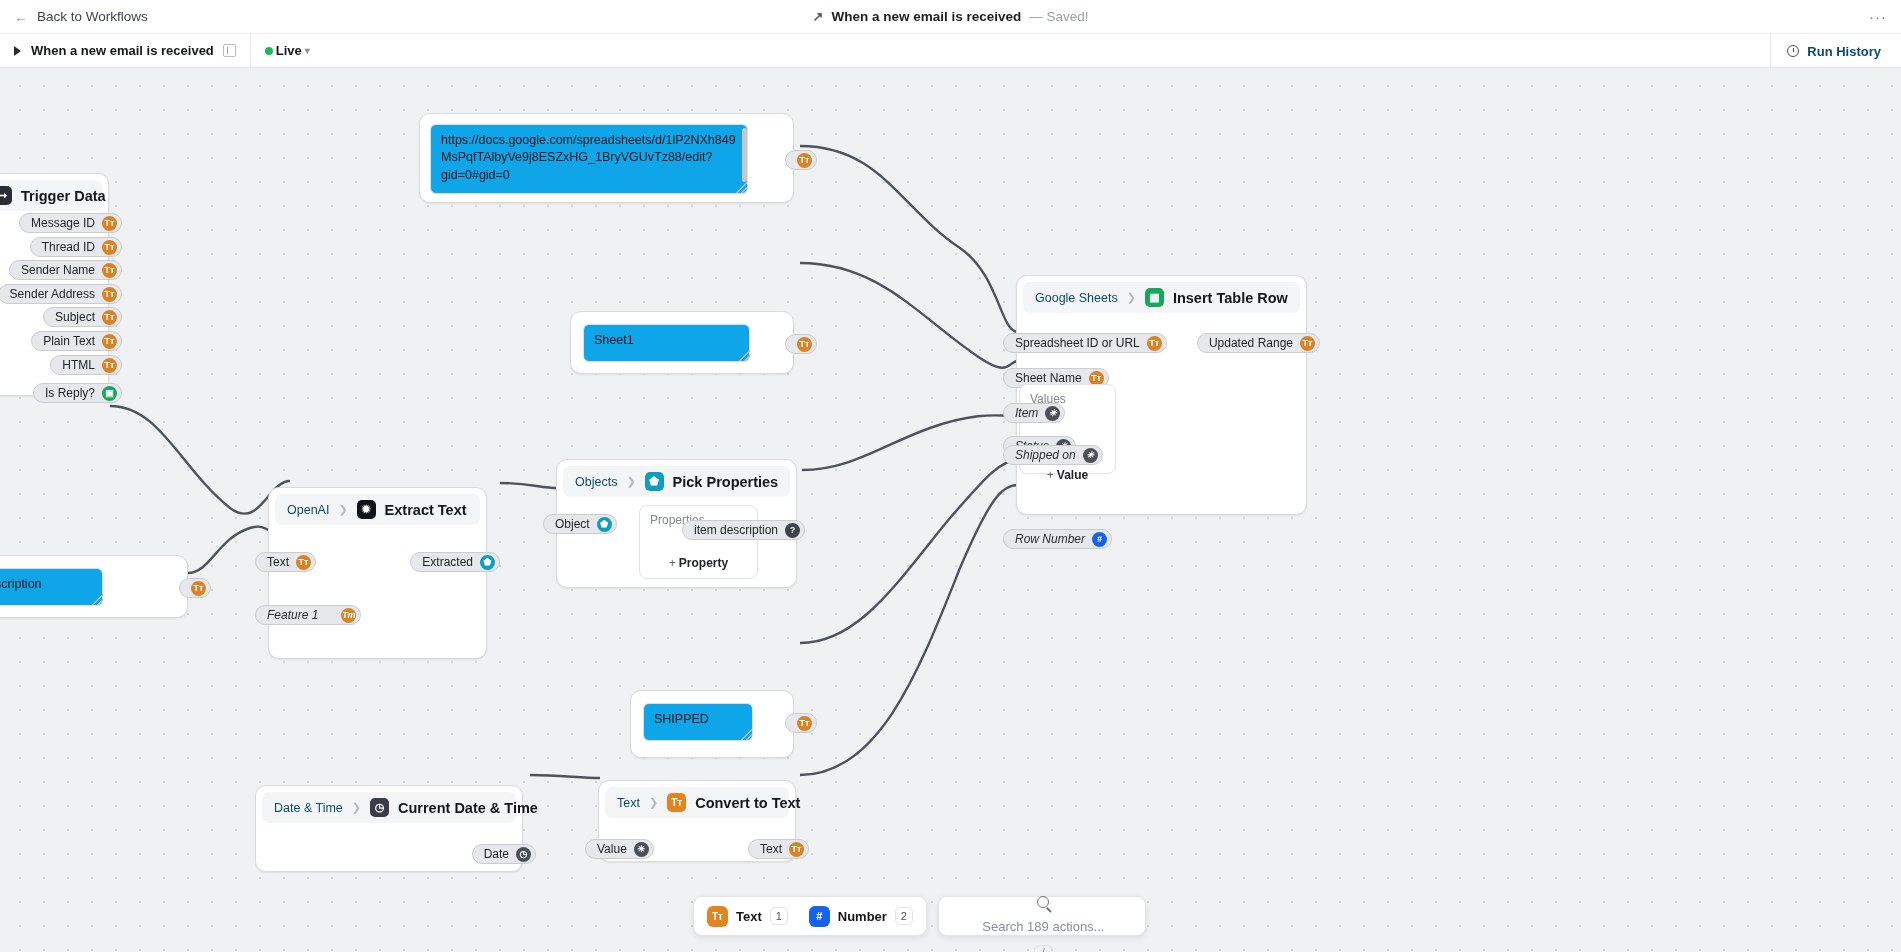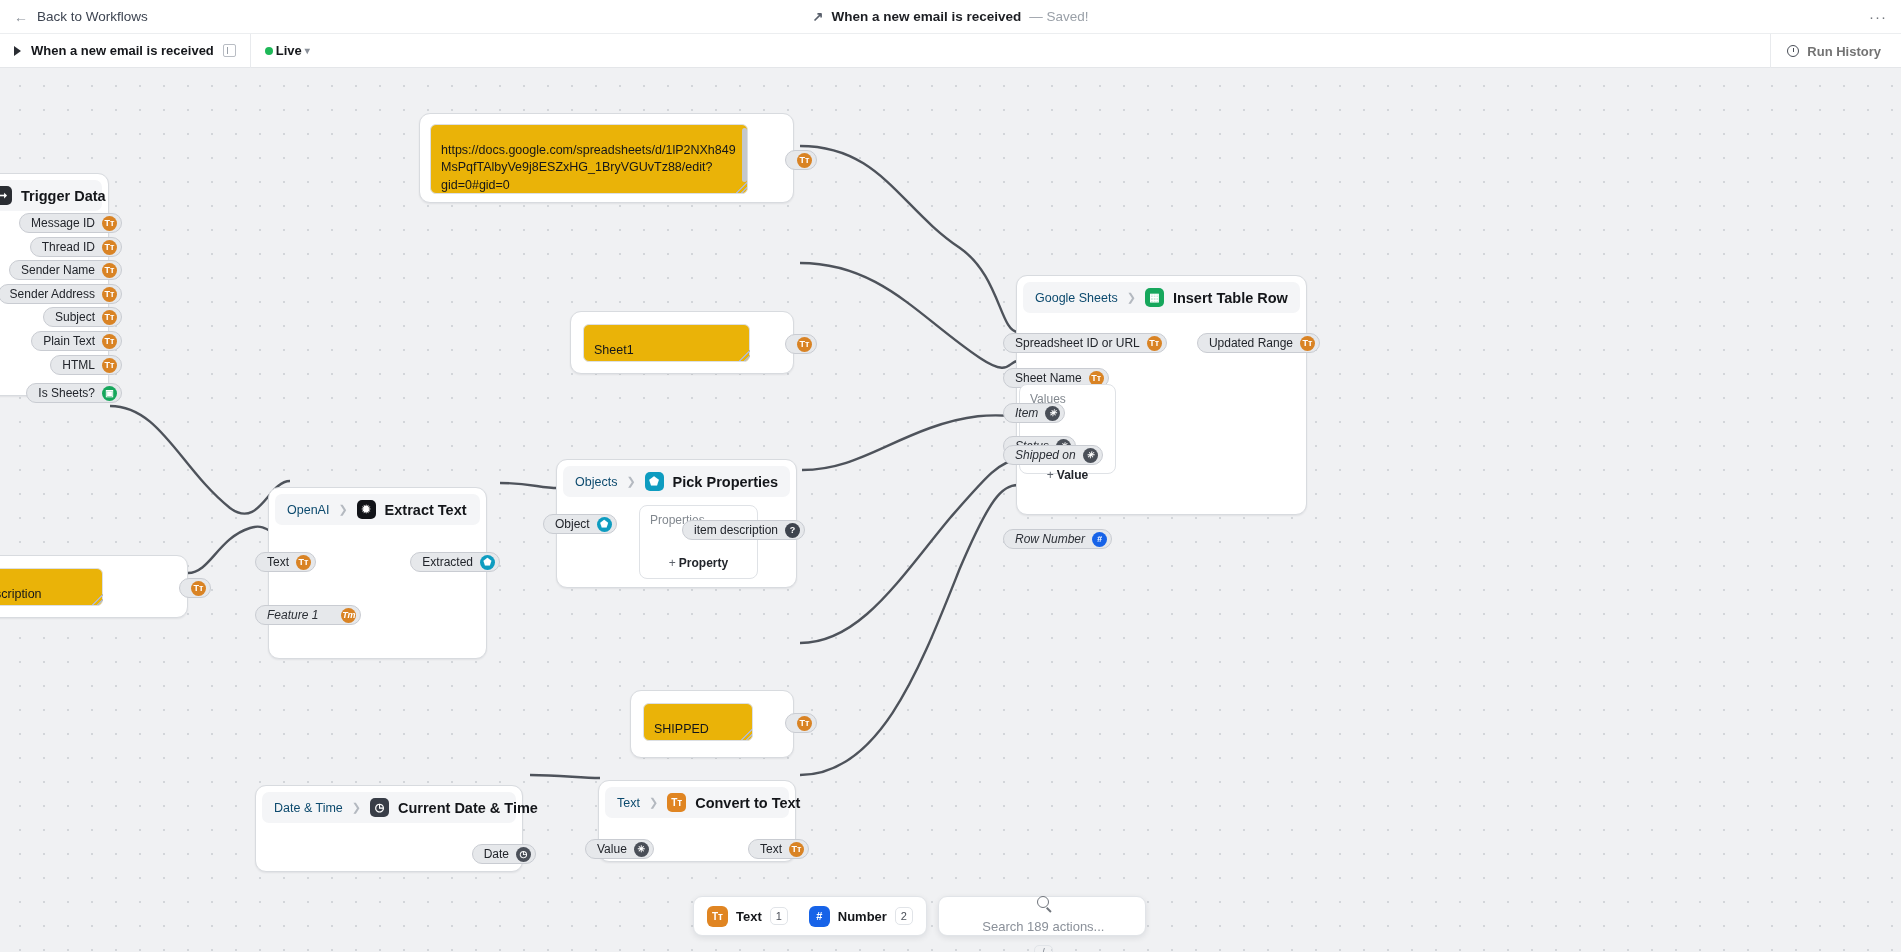--- a/index.html
+++ b/index.html
@@ -58,21 +58,21 @@
   .subbar-sep { width: 1px; height: 34px; background: #e8eaed; margin: 0 14px; }
   .live-chip {
     display: flex; align-items: center; gap: 3px; font-size: 13px;
     color: #14161a; font-weight: bold; cursor: pointer;
   }
   .live-dot { width: 8px; height: 8px; border-radius: 50%; background: #1eb858; }
   .chev { color: #8a9099; font-size: 10px; }
   .run-history {
     position: absolute; right: 0; top: 0; height: 34px; padding: 0 20px 0 16px;
     display: flex; align-items: center; gap: 8px;
-    font-size: 13px; font-weight: bold; color: #737373;
+    font-size: 13px; font-weight: bold; color: #0c4a6e;
     border-left: 1px solid #e8eaed; cursor: pointer; text-align: right;
   }
   .clock-ic {
     width: 12px; height: 12px; border: 1.3px solid #4a4f58; border-radius: 50%;
     position: relative; flex: none;
   }
   .clock-ic::after {
     content: ""; position: absolute; left: 4.3px; top: 1.8px;
     width: 1.2px; height: 4px; background: #4a4f58;
   }
@@ -142,22 +142,22 @@
     text-align: center; padding: 6px 0 7px;
   }
   .add-row .plus { color: #5c626b; font-weight: normal; margin-right: 3px; }
 
   
   .tbox {
     position: absolute; background: #ffffff; border: 1px solid #d8dbdf;
     border-radius: 11px; box-shadow: 0 1px 2px rgba(16,20,30,.07);
   }
   .ta {
-    position: absolute; background: #eab308; border: 1px solid #dcdfe3;
-    border-radius: 6px; padding: 17px 10px;
+    position: absolute; background: #0ea5e9; border: 1px solid #dcdfe3;
+    border-radius: 6px; padding: 7px 10px;
     font-size: 12.5px; color: #14161a; line-height: 1.38;
     overflow: hidden; word-break: break-word;
   }
   .grip {
     position: absolute; right: 2px; bottom: 1px; width: 11px; height: 11px;
     background:
       linear-gradient(135deg, transparent 46%, #b6bac0 46%, #b6bac0 56%, transparent 56%),
       linear-gradient(135deg, transparent 70%, #b6bac0 70%, #b6bac0 80%, transparent 80%);
   }
   .scrollthumb {
@@ -296,21 +296,21 @@
       </div>
       <div class="port right" style="right:-14px; top:157px;">
         <span>Plain Text</span>
         <span class="dot d-text">Tт</span>
       </div>
       <div class="port right" style="right:-14px; top:181px;">
         <span>HTML</span>
         <span class="dot d-text">Tт</span>
       </div>
       <div class="port right" style="right:-14px; top:209px;">
-        <span>Is Sheets?</span>
+        <span>Is Reply?</span>
         <span class="dot d-bool">▣</span>
       </div>
     </div>
 
     <div class="tbox" style="left:419px; top:45px; width:375px; height:90px;">
       <div class="ta" style="left:10px; top:10px; width:318px; height:70px;">https://docs.google.com/spreadsheets/d/1lP2NXh849MsPqfTAlbyVe9j8ESZxHG_1BryVGUvTz88/edit?gid=0#gid=0</div>
       <div class="scrollthumb" style="left:322px; top:14px; height:54px;"></div>
       <div class="grip" style="left:316px; top:68px;"></div>
       <div class="port right" style="right:-24px; top:36px;">
         <span class="dot d-text">Tт</span>

